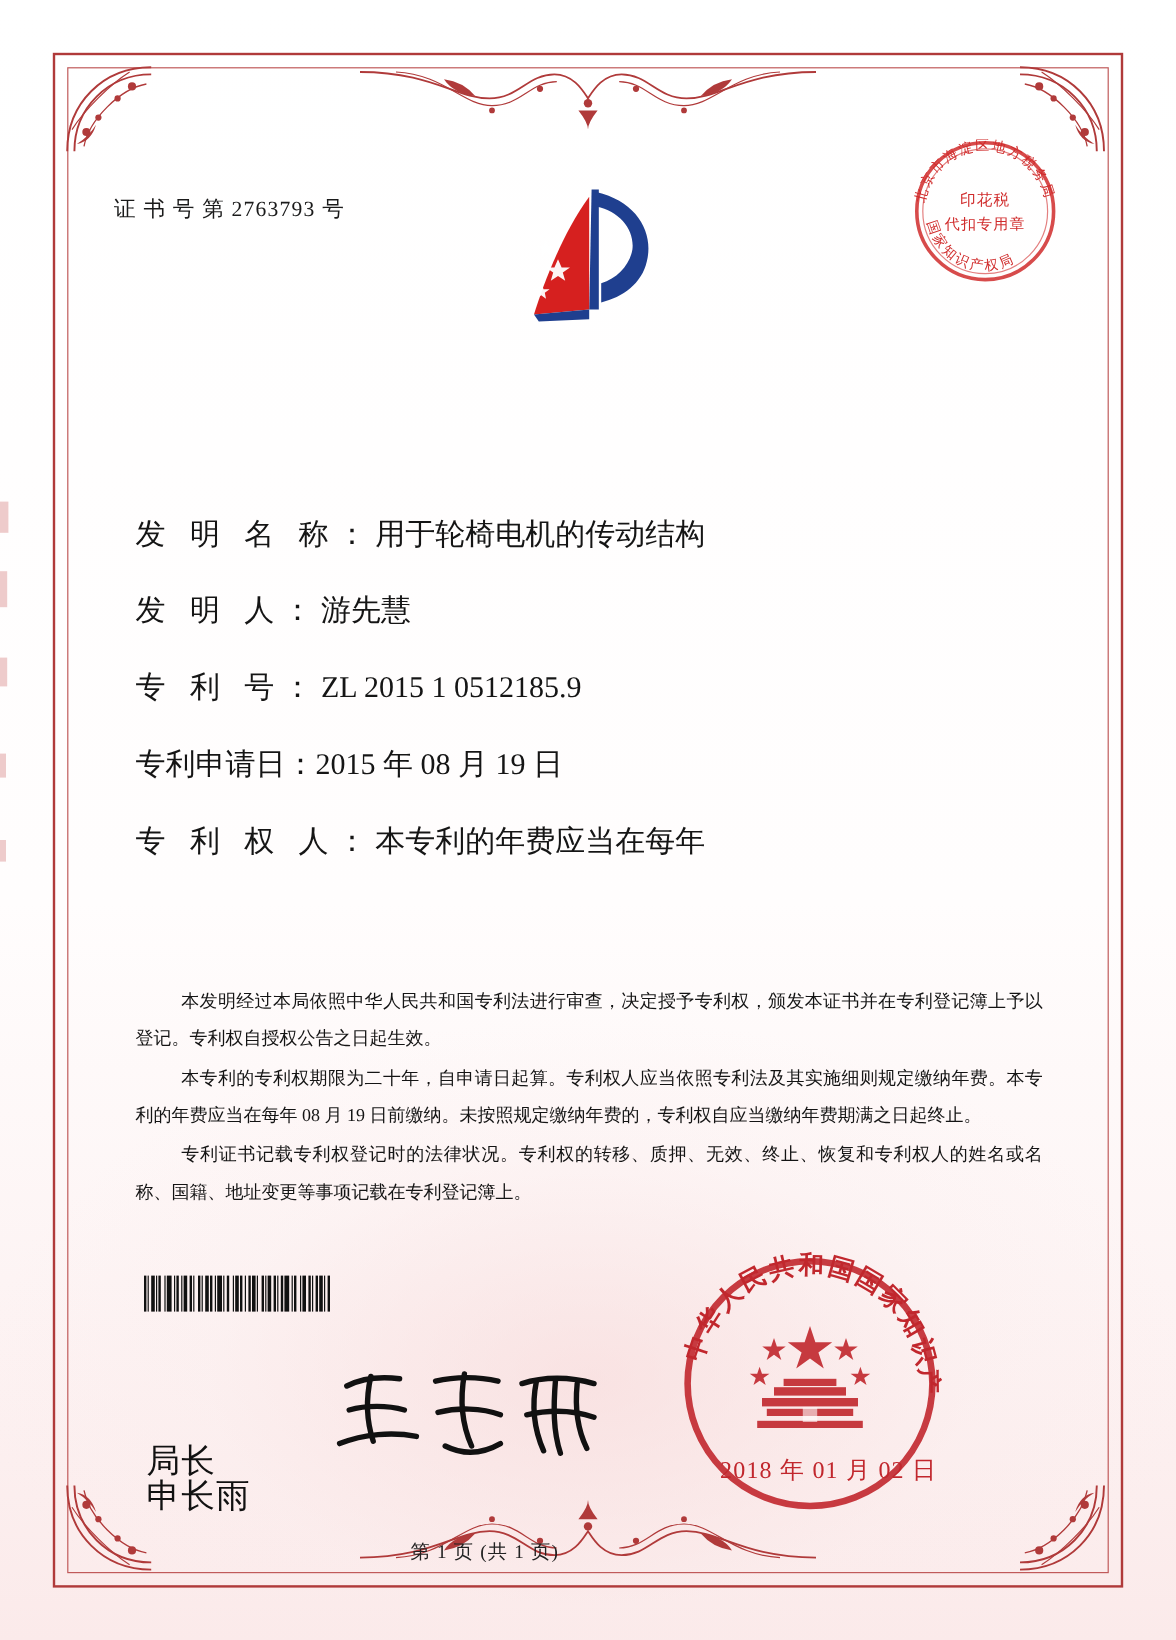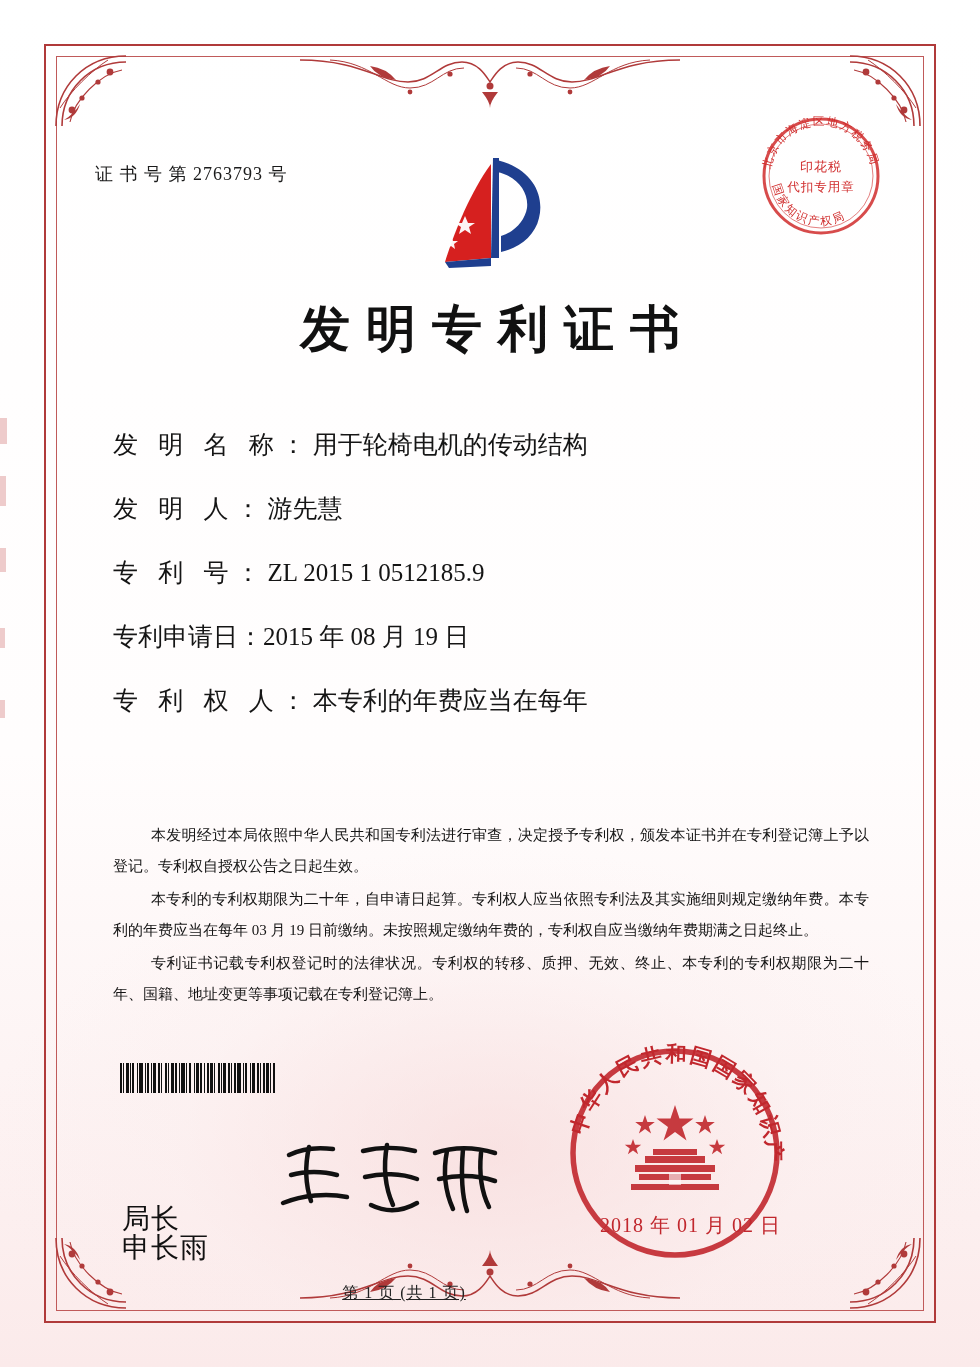--- a/index.html
+++ b/index.html
@@ -184,21 +184,20 @@
 
   
   .footer {
     position: absolute;
     left: 0; top: 1283px;
     width: 808px;
     text-align: center;
     font-size: 16px;
     color: #222;
     letter-spacing: 1px;
-    text-decoration: underline;
   }
 </style>
 </head>
 <body>
 
 <div id="page">
 
   <div class="scan-mark" style="left:0;top:418px;width:7px;height:26px;"></div>
   <div class="scan-mark" style="left:0;top:476px;width:6px;height:30px;"></div>
   <div class="scan-mark" style="left:0;top:548px;width:6px;height:24px;"></div>
@@ -344,21 +343,20 @@
         <textPath href="#ringTop" startOffset="4%">北京市海淀区地方税务局</textPath>
       </text>
       <text font-family="DejaVu Sans, sans-serif" font-size="11.5" fill="#d02b2b" letter-spacing="2">
         <textPath href="#ringBot" startOffset="6%">国家知识产权局</textPath>
       </text>
       <text x="69" y="64" text-anchor="middle" font-family="DejaVu Sans, sans-serif" font-size="13" fill="#d02b2b" letter-spacing="1">印花税</text>
       <text x="69" y="84" text-anchor="middle" font-family="DejaVu Sans, sans-serif" font-size="12.5" fill="#d02b2b" letter-spacing="1">代扣专用章</text>
     </svg>
   </div>
 
-  <div class="title">发明专利证书</div>
 
   <div class="fields">
     <div class="field-row">
       <span class="field-label sp4">发 明 名 称：</span><span class="field-value">用于轮椅电机的传动结构</span>
     </div>
     <div class="field-row">
       <span class="field-label sp4">发 明 人：</span><span class="field-value">游先慧</span>
     </div>
     <div class="field-row">
       <span class="field-label sp4">专 利 号：</span><span class="field-value">ZL 2015 1 0512185.9</span>
@@ -366,22 +364,22 @@
     <div class="field-row">
       <span class="field-label sp0">专利申请日：</span><span class="field-value">2015 年 08 月 19 日</span>
     </div>
     <div class="field-row">
       <span class="field-label sp4">专 利 权 人：</span><span class="field-value">本专利的年费应当在每年</span>
     </div>
   </div>
 
   <div class="body-text">
     <p>本发明经过本局依照中华人民共和国专利法进行审查，决定授予专利权，颁发本证书并在专利登记簿上予以登记。专利权自授权公告之日起生效。</p>
-    <p>本专利的专利权期限为二十年，自申请日起算。专利权人应当依照专利法及其实施细则规定缴纳年费。本专利的年费应当在每年 03 月 19 日前缴纳。未按照规定缴纳年费的，专利权自应当缴纳年费期满之日起终止。</p>
-    <p>专利证书记载专利权登记时的法律状况。专利权的转移、质押、无效、终止、本专利的专利权期限为二十年、国籍、地址变更等事项记载在专利登记簿上。</p>
+    <p>本专利的专利权期限为二十年，自申请日起算。专利权人应当依照专利法及其实施细则规定缴纳年费。本专利的年费应当在每年 08 月 19 日前缴纳。未按照规定缴纳年费的，专利权自应当缴纳年费期满之日起终止。</p>
+    <p>专利证书记载专利权登记时的法律状况。专利权的转移、质押、无效、终止、恢复和专利权人的姓名或名称、国籍、地址变更等事项记载在专利登记簿上。</p>
   </div>
 
   <div class="barcode">
     <i class="w1"></i>
       <b class="g0"></b>
       <i class="w0"></i>
       <b class="g1"></b>
       <i class="w2"></i>
       <b class="g0"></b>
     <i class="w0"></i>

